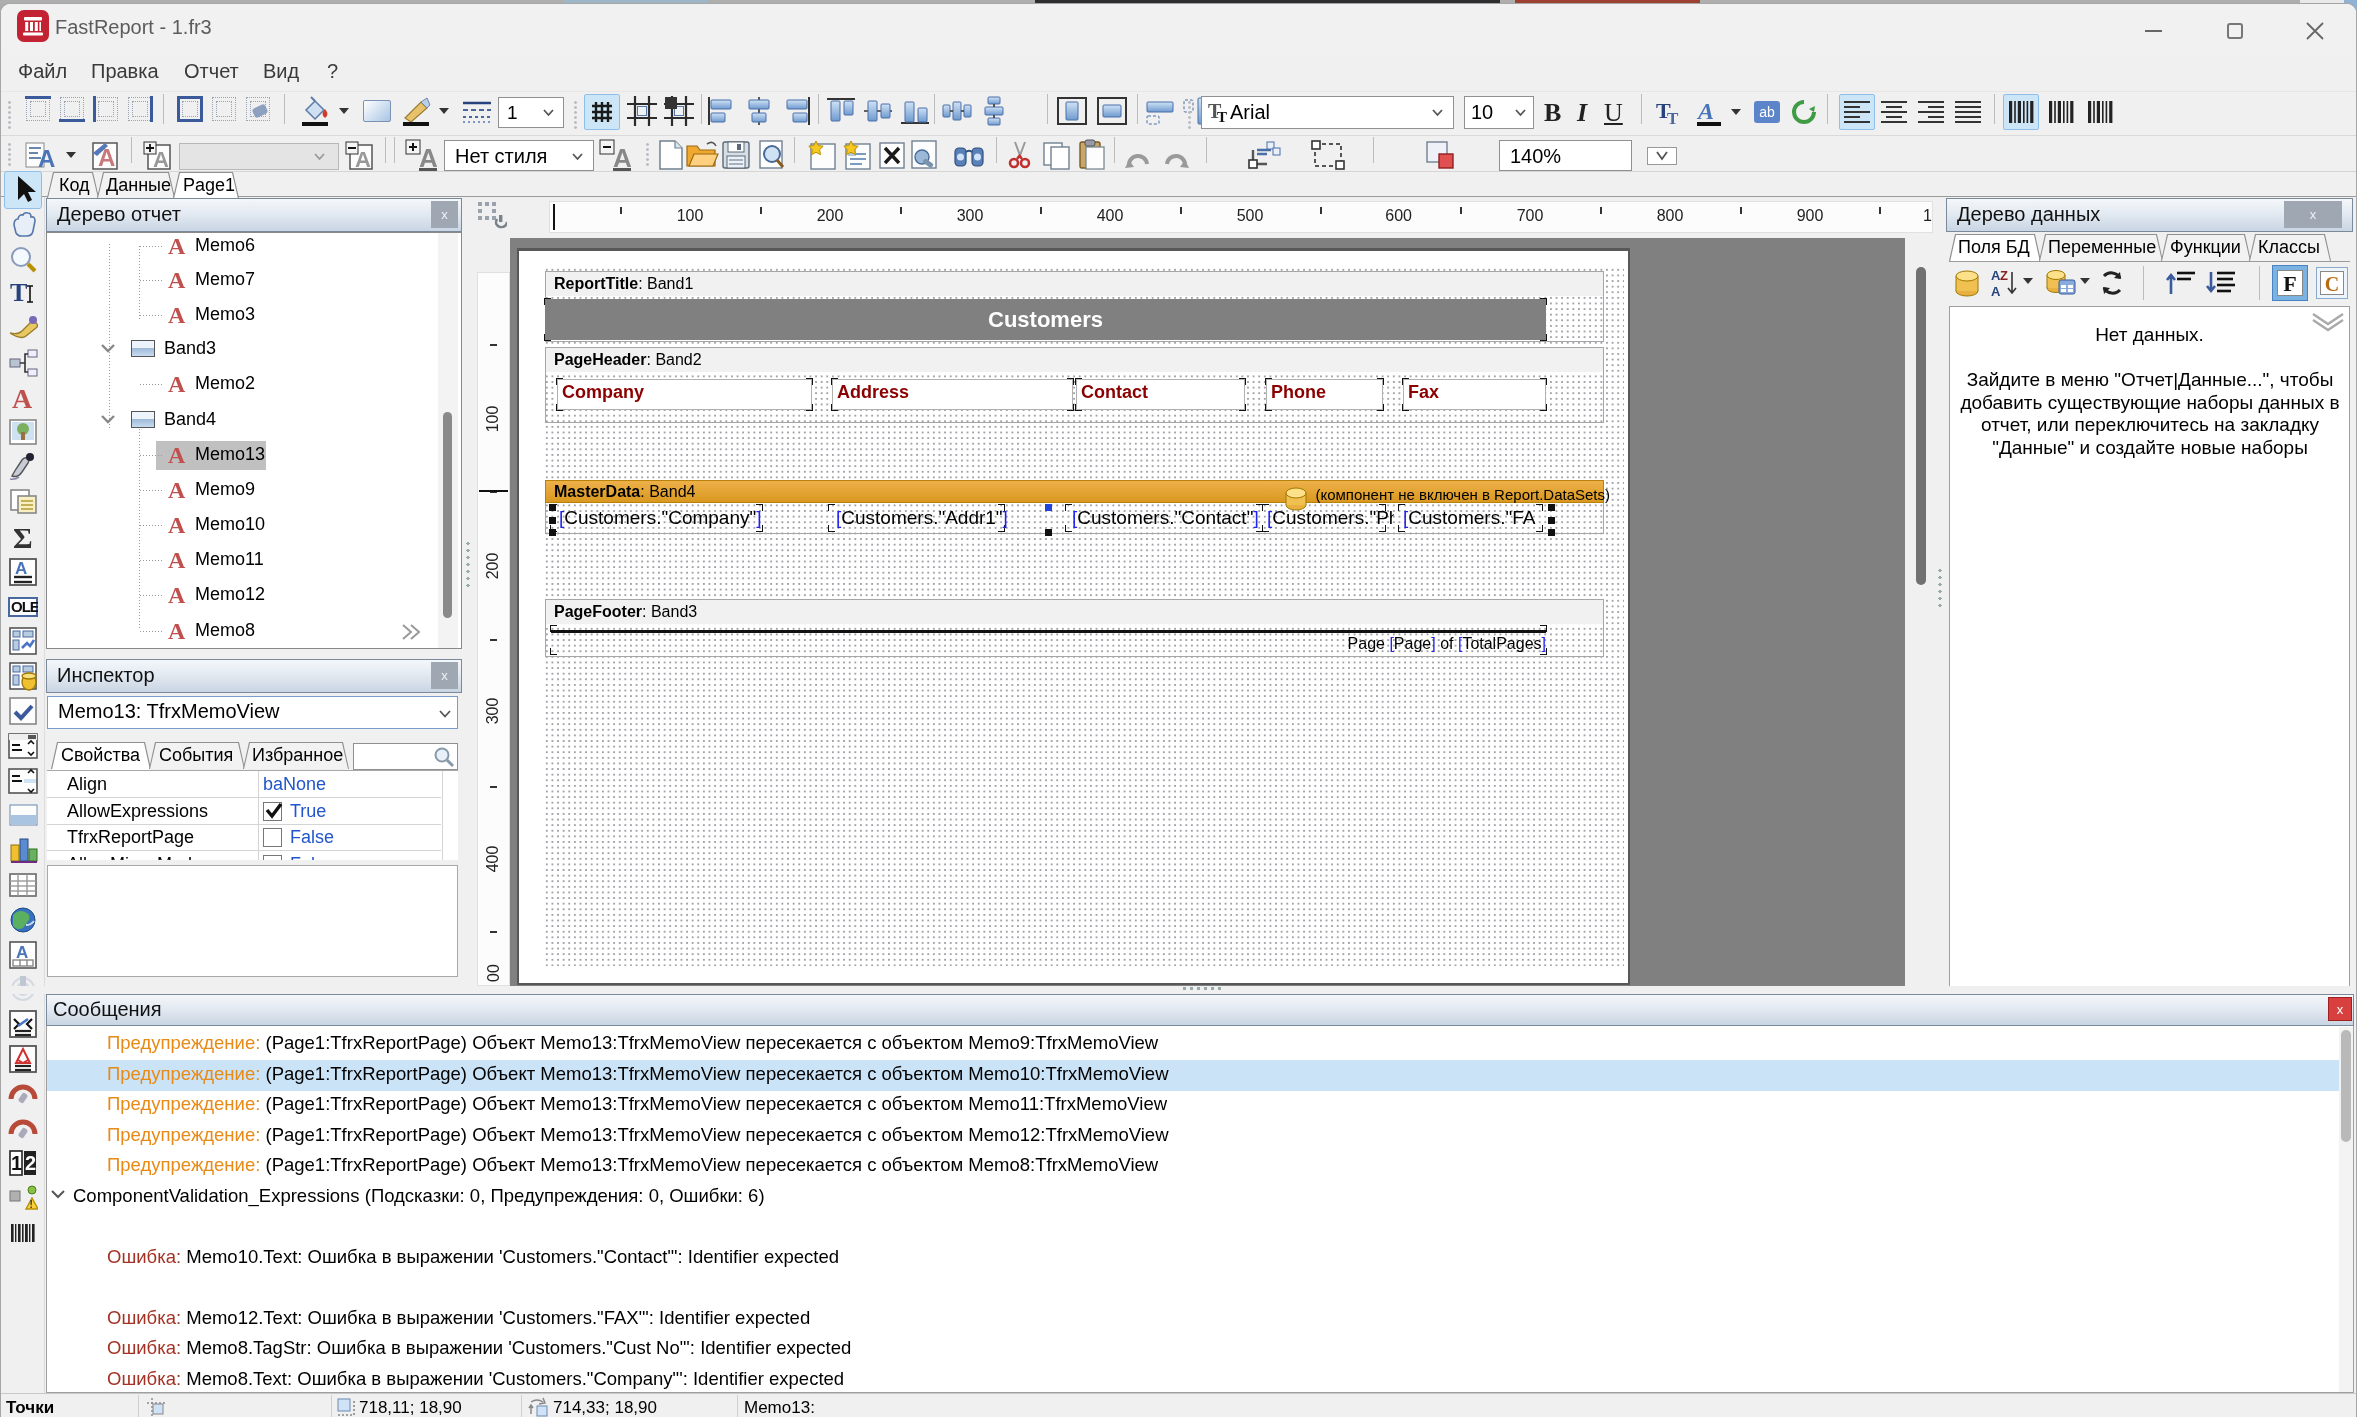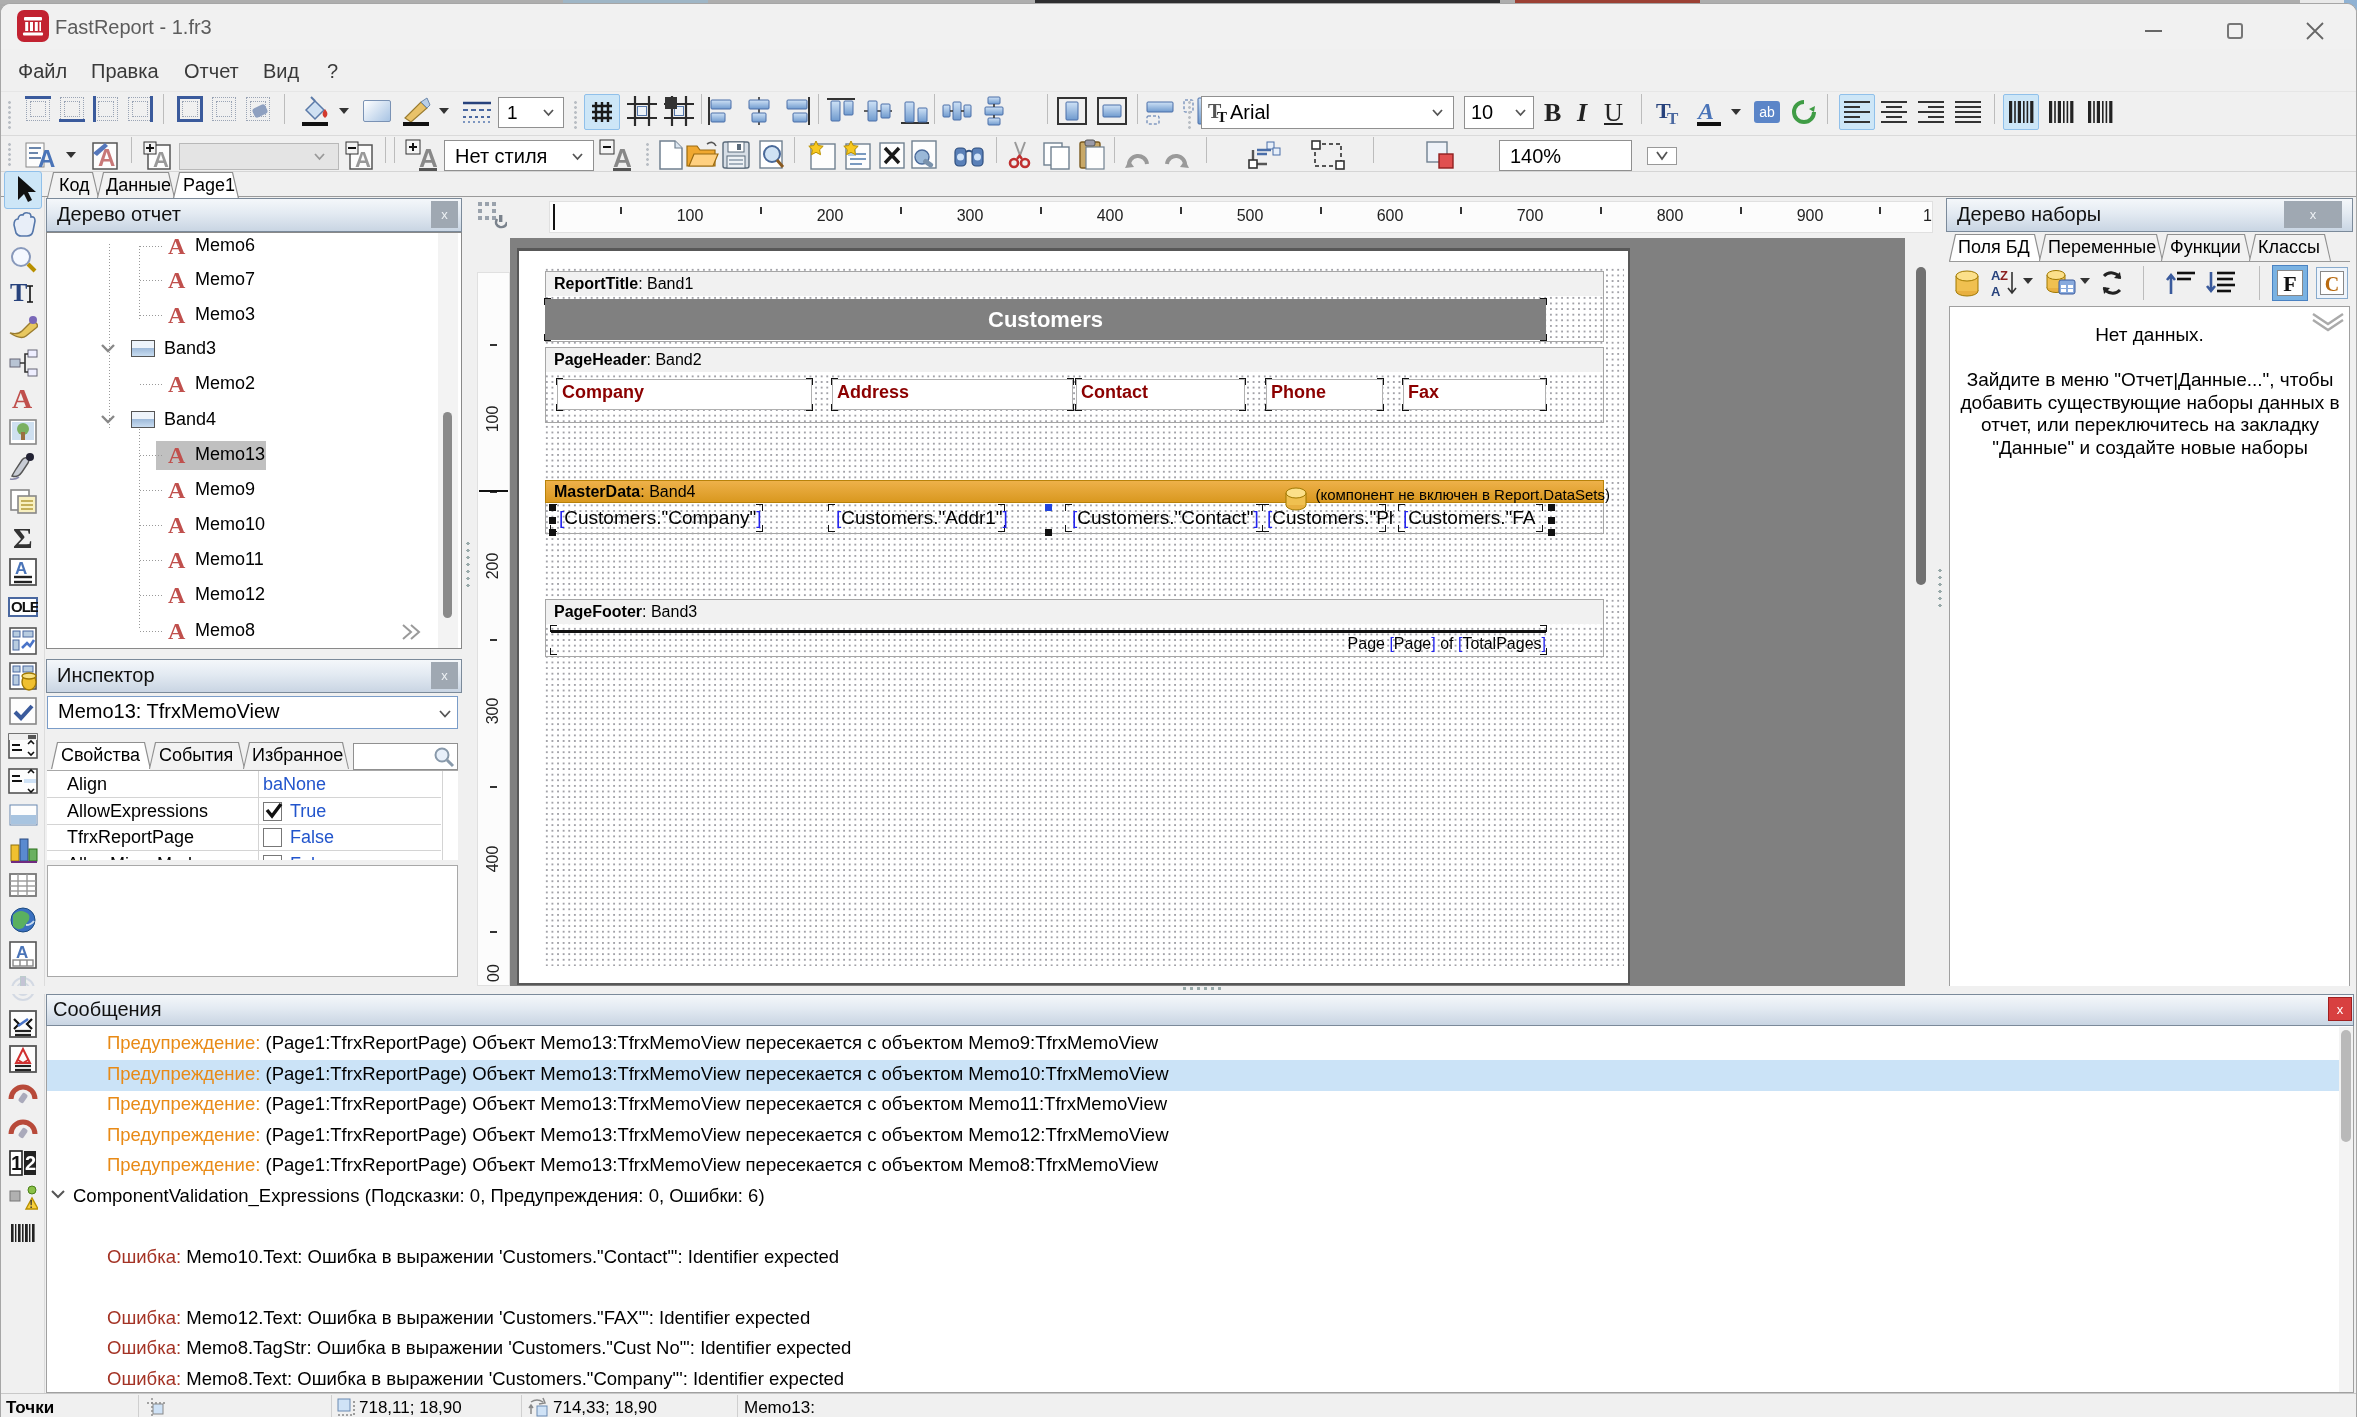--- a/index.html
+++ b/index.html
@@ -1134,21 +1134,21 @@
 <div class="rlbl" style="left:667px;top:203px;width:44px;text-align:center">100</div>
 <div class="abs" style="left:759px;top:203px;width:2px;height:7px;background:#333"></div>
 <div class="rlbl" style="left:807px;top:203px;width:44px;text-align:center">200</div>
 <div class="abs" style="left:899px;top:203px;width:2px;height:7px;background:#333"></div>
 <div class="rlbl" style="left:947px;top:203px;width:44px;text-align:center">300</div>
 <div class="abs" style="left:1039px;top:203px;width:2px;height:7px;background:#333"></div>
 <div class="rlbl" style="left:1087px;top:203px;width:44px;text-align:center">400</div>
 <div class="abs" style="left:1179px;top:203px;width:2px;height:7px;background:#333"></div>
 <div class="rlbl" style="left:1227px;top:203px;width:44px;text-align:center">500</div>
 <div class="abs" style="left:1319px;top:203px;width:2px;height:7px;background:#333"></div>
-<div class="rlbl" style="left:1367px;top:203px;width:44px;text-align:center">600</div>
+<div class="rlbl" style="left:1367px;top:203px;width:44px;text-align:right">600</div>
 <div class="abs" style="left:1459px;top:203px;width:2px;height:7px;background:#333"></div>
 <div class="rlbl" style="left:1507px;top:203px;width:44px;text-align:center">700</div>
 <div class="abs" style="left:1599px;top:203px;width:2px;height:7px;background:#333"></div>
 <div class="rlbl" style="left:1647px;top:203px;width:44px;text-align:center">800</div>
 <div class="abs" style="left:1739px;top:203px;width:2px;height:7px;background:#333"></div>
 <div class="rlbl" style="left:1787px;top:203px;width:44px;text-align:center">900</div>
 <div class="abs" style="left:1878px;top:203px;width:2px;height:7px;background:#333"></div>
 <div class="rlbl" style="left:1922px;top:203px">1</div>
 <div class="abs" style="left:509px;top:234px;width:1423px;height:752px;background:#808080"></div>
 <div class="abs" style="left:474px;top:234px;width:35px;height:752px;background:#f0f0f0"></div>
@@ -1271,21 +1271,21 @@
 <div class="abs" style="left:1545px;top:631px;font-size:16px;white-space:nowrap;transform:translateX(-100%)">Page <span class="bb">[</span>Page<span class="bb">]</span> of <span class="bb">[</span>TotalPages<span class="bb">]</span></div>
 <div class="corner tl" style="left:549px;top:621px"></div>
     <div class="corner tr" style="left:1539px;top:621px"></div>
     <div class="corner bl" style="left:549px;top:644px"></div>
     <div class="corner br" style="left:1539px;top:644px"></div>
 <div class="abs" style="left:1904px;top:234px;width:28px;height:752px;background:#f0f0f0"></div>
 <div class="abs" style="left:1915px;top:263px;width:10px;height:318px;background:#717171;border-radius:5px"></div>
 <div class="abs" style="left:1936px;top:563px;width:6px;height:42px;background-image:radial-gradient(circle,#9aa 1.5px,transparent 1.8px);background-size:6px 7px"></div>
 <div class="abs" style="left:1945px;top:193px;width:408px;height:1196px;background:#f0f0f0"></div>
 <div class="abs ph" style="left:1945px;top:194px;width:407px;height:34px"></div>
-<div class="abs" style="left:1956px;top:199px;font-size:20px;color:#111">Дерево наборы</div>
+<div class="abs" style="left:1956px;top:199px;font-size:20px;color:#111">Дерево данных</div>
 <div class="abs phx" style="left:2283px;top:197px;width:58px;height:27px;line-height:27px">x</div>
 <div class="abs" style="left:1948px;top:230px;width:92px;height:27px;background:#8f8f8f;clip-path:polygon(6px 0,calc(100% - 6px) 0,100% 100%,0 100%)"></div>
     <div class="abs" style="left:1949px;top:231px;width:90px;height:27px;background:#fff;clip-path:polygon(6px 0,calc(100% - 6px) 0,100% 100%,0 100%)"></div>
     <div class="abs" style="left:1957px;top:233px;font-size:18px;color:#000">Поля БД</div>
 <div class="abs" style="left:2038px;top:230px;width:124px;height:27px;background:#8f8f8f;clip-path:polygon(6px 0,calc(100% - 6px) 0,100% 100%,0 100%)"></div>
     <div class="abs" style="left:2039px;top:231px;width:122px;height:26px;background:#f2f2f2;clip-path:polygon(6px 0,calc(100% - 6px) 0,100% 100%,0 100%)"></div>
     <div class="abs" style="left:2047px;top:233px;font-size:18px;color:#000">Переменные</div>
 <div class="abs" style="left:2160px;top:230px;width:90px;height:27px;background:#8f8f8f;clip-path:polygon(6px 0,calc(100% - 6px) 0,100% 100%,0 100%)"></div>
     <div class="abs" style="left:2161px;top:231px;width:88px;height:26px;background:#f2f2f2;clip-path:polygon(6px 0,calc(100% - 6px) 0,100% 100%,0 100%)"></div>
     <div class="abs" style="left:2169px;top:233px;font-size:18px;color:#000">Функции</div>

